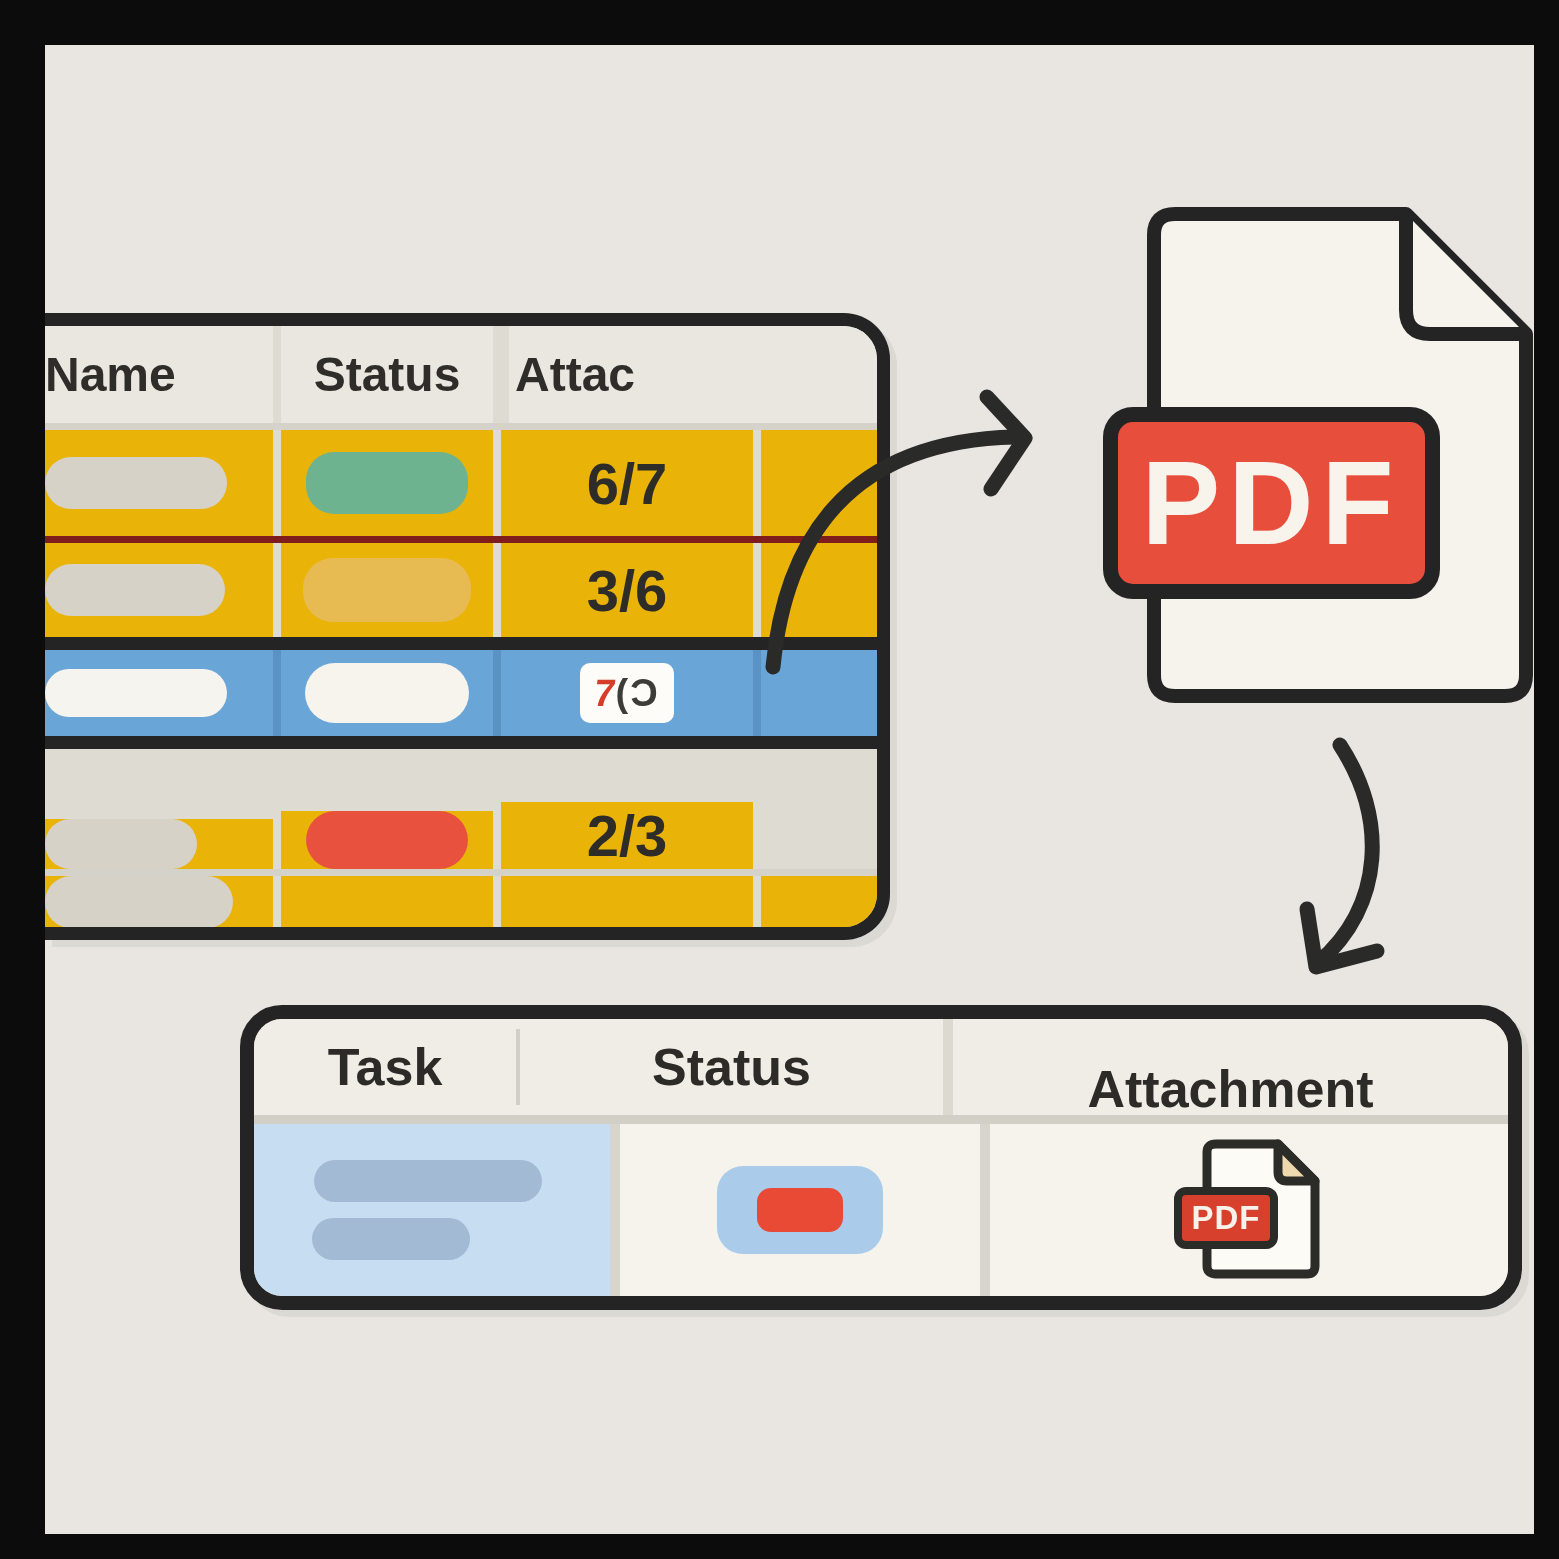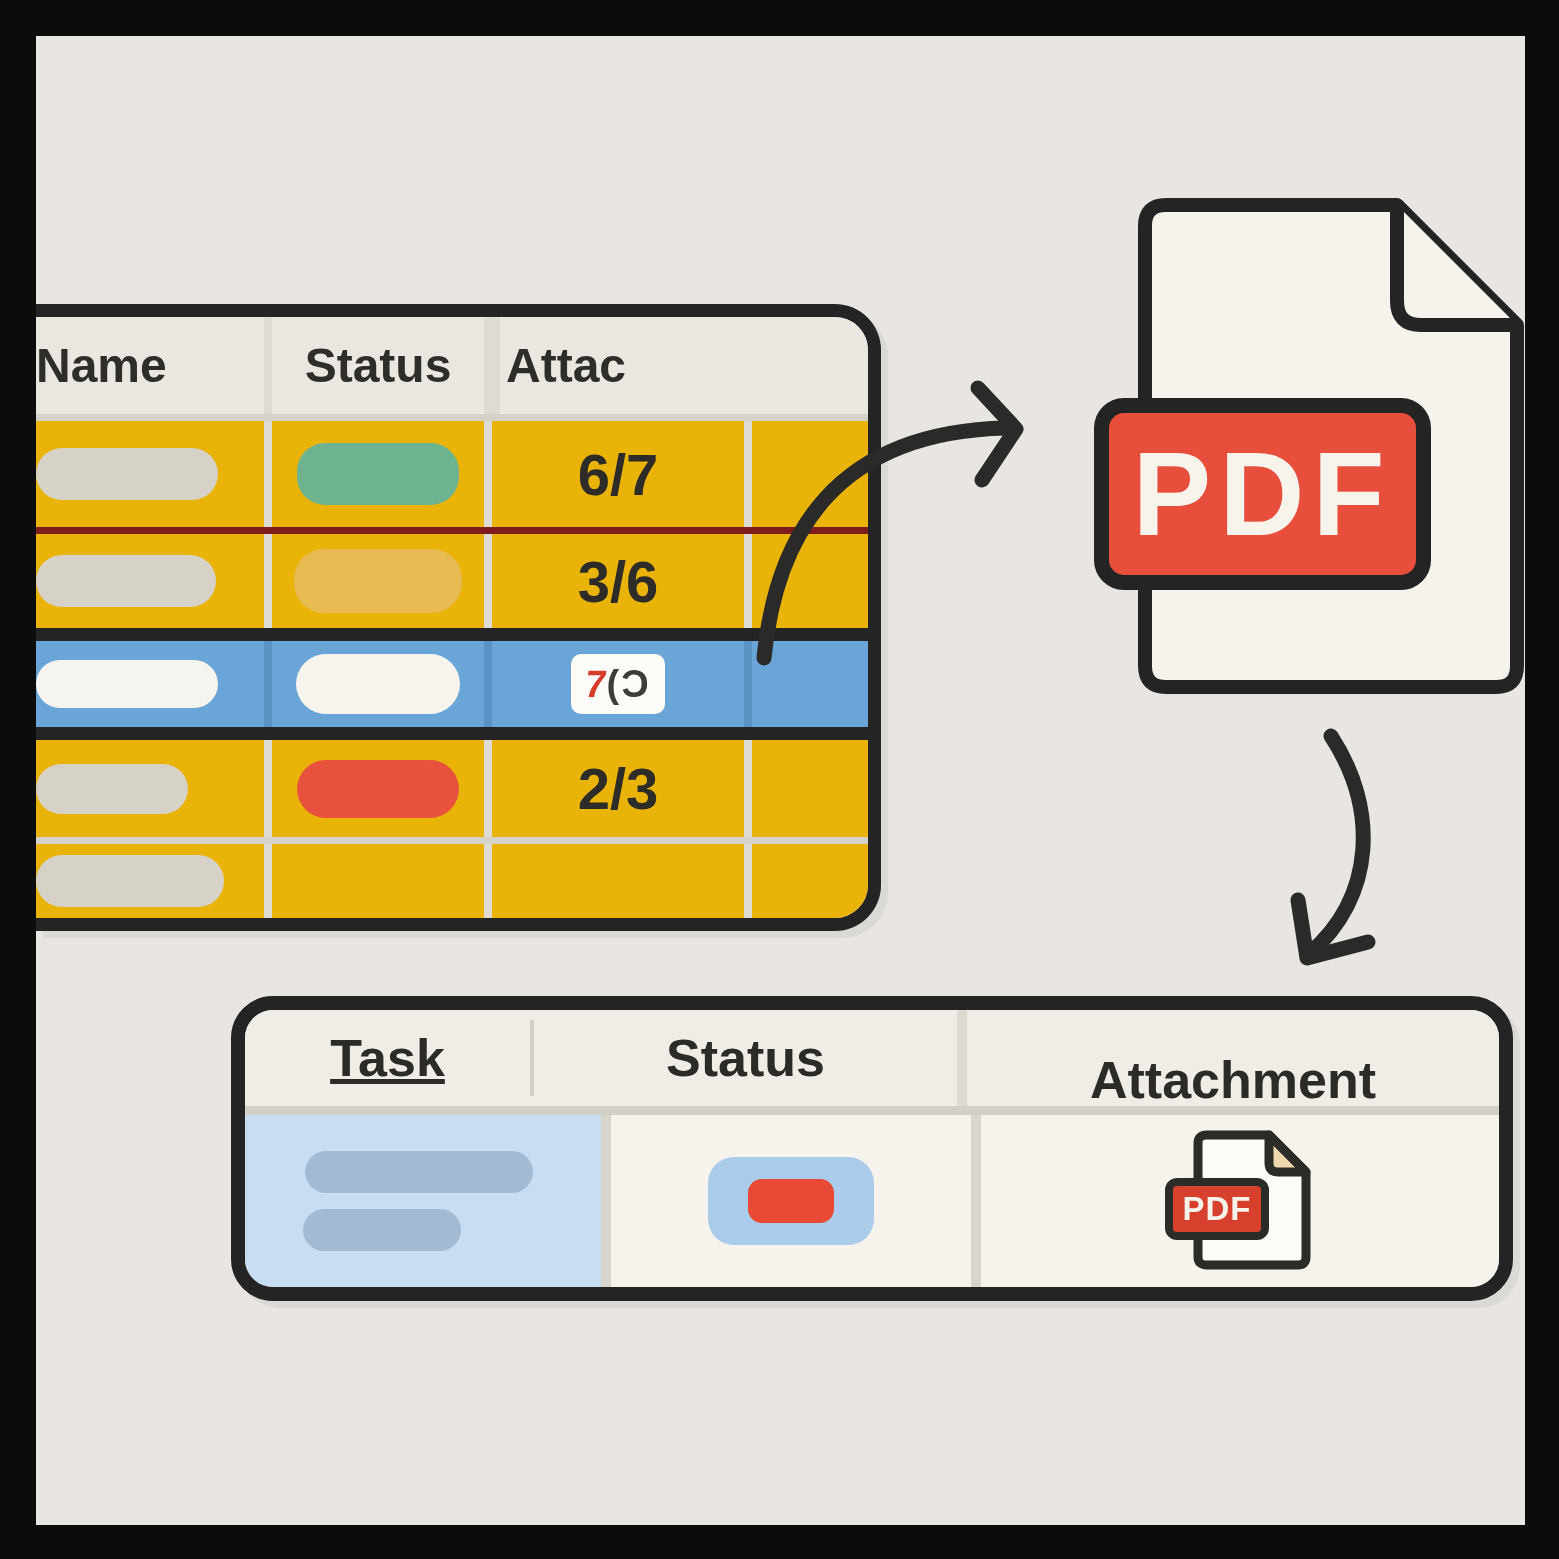--- a/index.html
+++ b/index.html
@@ -1,18 +1,18 @@
 <!DOCTYPE html>
 <html><head>
 <meta charset="utf-8">
 <style>
   html,body{margin:0;padding:0;background:#444;}
   .frame{
     width:1559px;height:1559px;box-sizing:border-box;
-    background:#0c0c0c;padding:36px;position:relative;
+    background:#0c0c0c;padding:45px;position:relative;
     font-family:"Liberation Sans","DejaVu Sans",sans-serif;
   }
   .canvas{position:relative;width:1489px;height:1489px;background:#e9e6e2;overflow:hidden;}
 
   
   .top-table{
     position:absolute;left:0;top:268px;width:845px;height:627px;
     background:#dedbd3;border:13px solid #242424;border-left:none;
     border-radius:0 46px 46px 0;box-sizing:border-box;overflow:hidden;
     display:flex;flex-direction:column;
@@ -24,21 +24,21 @@
   .c1{width:228px;justify-content:flex-start;}
   .c2{width:212px;}
   .c3{width:252px;}
   .c4{flex:1;justify-content:flex-start;}
   .tt-head{height:97px;}
   .tt-head .cell{background:#eae7e0;font-size:48px;font-weight:700;color:#2e2d2a;white-space:nowrap;}
   .tt-head .c2,.tt-head .c3{justify-content:center;}
   .tt-head .c4{padding-left:6px;}
   .tt-r1{height:106px;border-top:7px solid #d5d2ca;}
   .tt-r2{height:94px;border-top:7px solid #7f1d1d;}
-  .tt-r4{height:97px;}
+  .tt-r4{height:120px;align-items:flex-end;}
   .tt-r5{flex:1;border-top:7px solid #d5d2ca;}
   .tt-r1 .cell,.tt-r2 .cell,.tt-r4 .cell,.tt-r5 .cell{background:#eab308;}
   .tt-blue{
     height:112px;box-sizing:border-box;background:#5a92c3;
     border-top:13px solid #242424;border-bottom:13px solid #242424;
   }
   .tt-blue .cell{background:#6aa5d8;}
 
   .pill{border-radius:999px;flex:none;}
   .name-pill{height:52px;background:#d6d2c8;}
@@ -74,21 +74,21 @@
   
   .bot-table{
     position:absolute;left:195px;top:960px;width:1282px;height:305px;
     background:#d8d5cd;border:14px solid #242424;border-radius:42px;box-sizing:border-box;
     overflow:hidden;display:flex;flex-direction:column;
     box-shadow:7px 7px 0 rgba(70,62,50,.08);
   }
   .bt-head{height:96px;display:flex;background:#f0ede6;align-items:stretch;}
   .bt-hcell{display:flex;align-items:center;justify-content:center;
     font-size:52px;font-weight:700;color:#2c2b28;white-space:nowrap;}
-  .bt-h1{width:285px;text-decoration:underline;}
+  .bt-h1{width:262px;}
   .bt-hdiv{width:4px;background:#d2cfc7;margin:10px 0;flex:none;}
   .bt-h2{width:423px;}
   .bt-hgap{width:10px;background:#dcd9d1;flex:none;}
   .bt-h3{flex:1;margin-top:44px;}
   .bt-divider{height:9px;background:#d2cfc7;flex:none;}
   .bt-body{flex:1;display:flex;}
   .bt-task{width:356px;background:#c7def2;position:relative;flex:none;}
   .bt-gap{width:10px;flex:none;}
   .bt-status{width:360px;background:#f6f3ec;display:flex;align-items:center;justify-content:center;flex:none;}
   .bt-attach{flex:1;background:#f6f3ec;display:flex;align-items:center;justify-content:center;}

